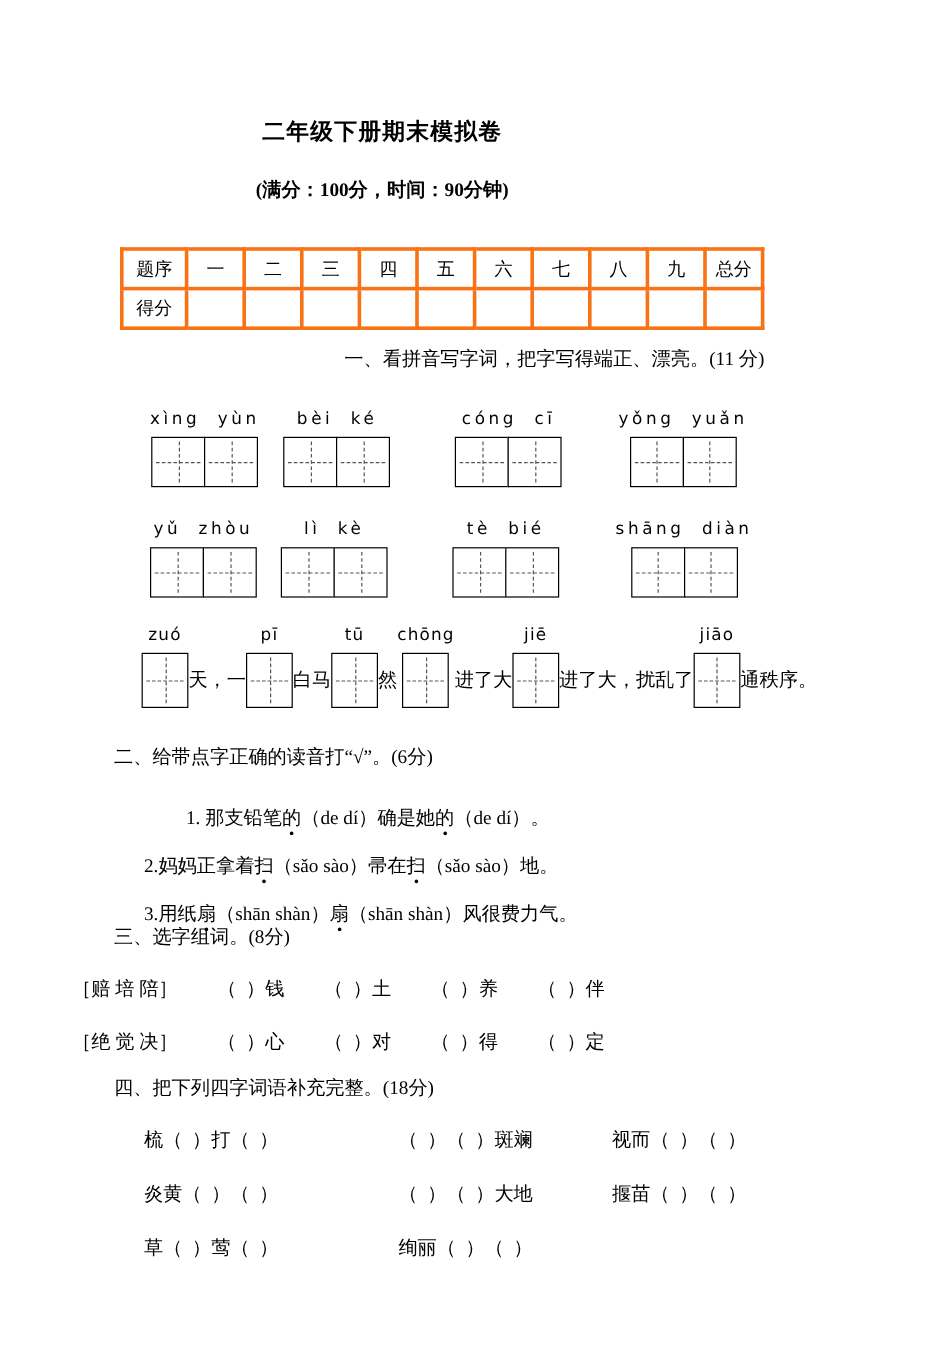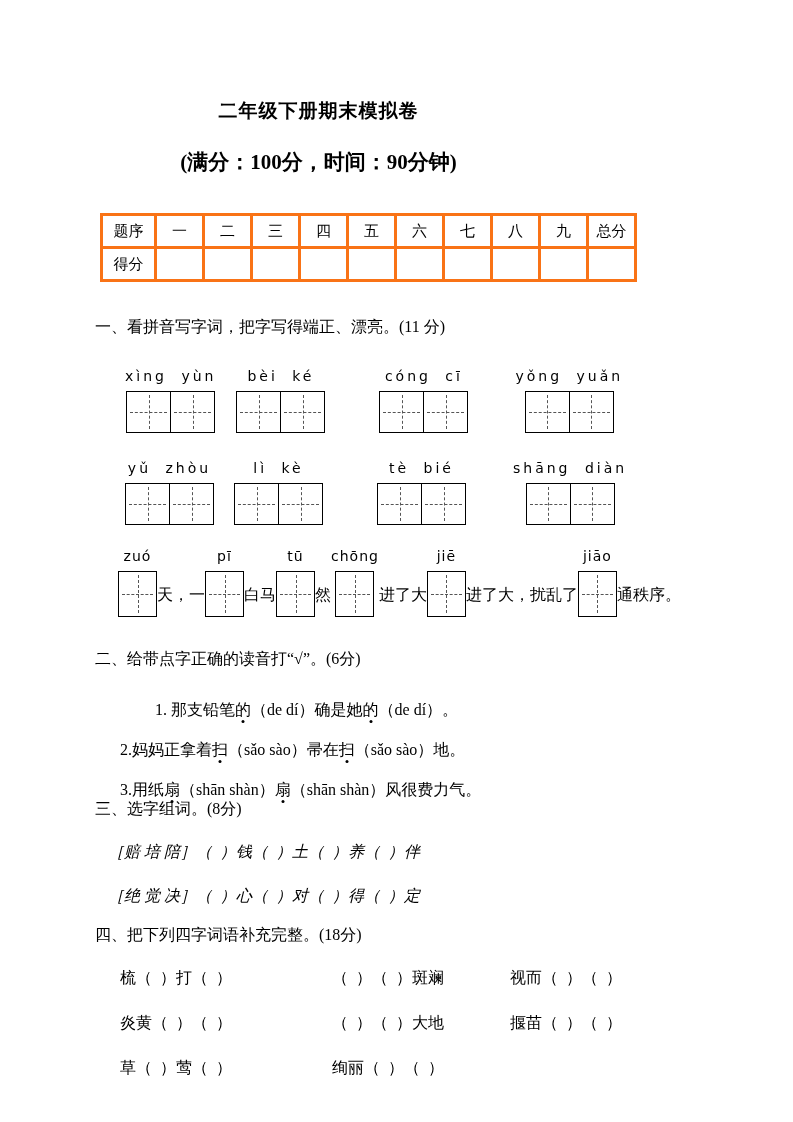--- a/index.html
+++ b/index.html
@@ -1,27 +1,27 @@
 <!DOCTYPE html>
 <html><head>
 <meta charset="utf-8">
 <style>
   html,body{margin:0;padding:0;background:#fff;}
   body{width:793px;height:1122px;color:#000;font-family:"Liberation Serif","DejaVu Serif",serif;overflow:hidden;}
   .page{position:relative;width:637px;height:1122px;box-sizing:border-box;padding-top:100px;background:#fff;}
 
   .title{margin:0;font-size:19px;line-height:22px;font-weight:bold;text-align:center;letter-spacing:1px;}
-  .subtitle{margin-top:26px;font-size:21px;font-weight:bold;text-align:center;}
+  .subtitle{margin-top:26px;font-size:16px;font-weight:bold;text-align:center;}
 
   .score-table{border-collapse:collapse;margin:37px 0 0 100px;table-layout:fixed;}
   .score-table td{border:3px solid #f97316;width:54px;height:30px;padding:0;text-align:center;font-size:15px;}
   .score-table td:first-child{width:62px;}
 
   .sec-heading{font-size:16px;line-height:18px;margin-left:95px;}
-  .sh1{margin-top:36px;}
+  .sh1{margin-top:16px;text-align:right;}
   .sh2{margin-top:33px;}
   .sh3{}
   .sh4{margin-top:20px;}
 
   .pinyin{font-family:"DejaVu Sans","Liberation Sans",sans-serif;font-size:14px;line-height:17px;letter-spacing:3px;word-spacing:7px;text-align:center;white-space:nowrap;}
 
   .grid-row{display:flex;align-items:flex-end;}
   #grid-row-0{margin-top:32px;}
   #grid-row-1{margin-top:27px;}
   .grp{display:flex;flex-direction:column;align-items:center;}
@@ -40,21 +40,21 @@
   .sentence .seg{padding-bottom:13px;white-space:pre;line-height:19px;}
   .boxwrap{display:flex;flex-direction:column;align-items:center;}
   .boxwrap .pinyin{margin-bottom:6px;letter-spacing:1px;word-spacing:2px;}
   .boxwrap .wcell{width:39px;height:46px;}
 
   .s2-item{font-size:16px;line-height:20px;margin:20px 0 0 120px;}
   .s2-item:first-of-type{margin-top:32px;margin-left:155px;}
   .dot{position:relative;display:inline-block;}
   .dot::after{content:"";position:absolute;left:50%;transform:translateX(-50%);bottom:-3px;width:3px;height:3px;border-radius:50%;background:#000;}
 
-  .s3-row{display:flex;font-size:16px;line-height:20px;margin:24px 0 0 108px;white-space:pre;font-style:italic;}
+  .s3-row{display:flex;gap:33px;font-size:16px;line-height:20px;margin:24px 0 0 60px;white-space:pre;}
   #s3-rows .s3-row:first-child{margin-top:24px;}
 
   .s4-grid{display:grid;grid-template-columns:212px 178px auto;row-gap:25px;margin:24px 0 0 120px;font-size:16px;line-height:20px;}
   .s4-cell{white-space:pre;}
 </style>
 </head>
 <body>
 
 <div class="page">
 

